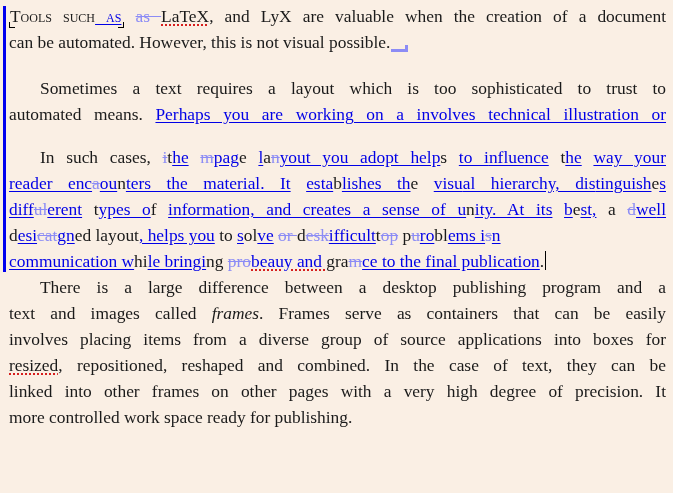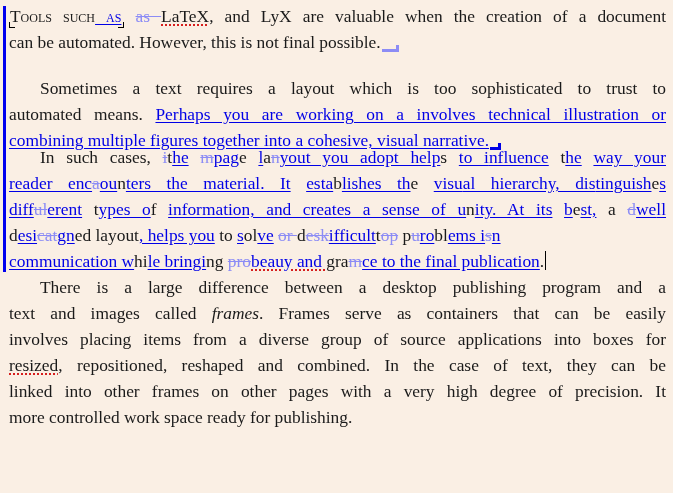--- a/index.html
+++ b/index.html
@@ -37,27 +37,26 @@
   .indent { display:inline-block; width:31px; }
 </style>
 </head>
 <body>
 
 <div class="doc">
   <div class="changebar"></div>
 
   <div class="para" style="top:3px">
     <span class="ln just"><span class="bracket-l"></span><span><span class="norm sc">Tools such</span><span class="ins sc"> as</span></span><span class="bracket-r"></span><span><span class="norm"> </span><span class="del">as </span><span class="norm spell">LaTeX</span><span class="norm">, and LyX are valuable when the creation of a document</span></span></span>
-    <span class="ln"><span><span class="norm">can be automated. However, this is not final possible.</span></span><span class="endmark light"></span></span>
+    <span class="ln"><span><span class="norm">can be automated. However, this is not visual possible.</span></span><span class="endmark light"></span></span>
   </div>
 
   <div class="para" style="top:75px">
     <span class="ln just"><span class="indent"></span><span><span class="norm">Sometimes a text requires a layout which is too sophisticated to trust to</span></span></span>
     <span class="ln just"><span><span class="norm">automated means. </span><span class="ins">Perhaps you are working on a involves technical illustration or</span></span></span>
-    <span class="ln"><span><span class="ins">combining multiple figures together into a cohesive, visual narrative.</span></span><span class="endmark"></span></span>
   </div>
 
   <div class="para" style="top:144px">
     <span class="ln just"><span class="indent"></span><span><span class="norm">In such cases, </span><span class="del">i</span><span class="norm">t</span><span class="ins">he</span><span class="norm"> </span><span class="del">m</span><span class="ins">pag</span><span class="norm">e </span><span class="ins">l</span><span class="norm">a</span><span class="del">n</span><span class="ins">yout you adopt help</span><span class="norm">s </span><span class="ins">to i</span><span class="ins">nfluence</span><span class="norm"> t</span><span class="ins">he</span><span class="norm"> </span><span class="ins">way your</span></span></span>
     <span class="ln just"><span><span class="ins">reader enc</span><span class="del">a</span><span class="ins">ou</span><span class="norm">n</span><span class="ins">ters the material. It</span><span class="norm"> </span><span class="ins">esta</span><span class="norm">b</span><span class="ins">lishes th</span><span class="norm">e </span><span class="ins">visu</span><span class="ins">al hierarchy, dis</span><span class="ins">tinguish</span><span class="norm">e</span><span class="ins">s</span></span></span>
     <span class="ln just"><span><span class="ins">diff</span><span class="del">ul</span><span class="ins">erent</span><span class="norm"> t</span><span class="ins">ypes o</span><span class="norm">f</span><span class="norm"> </span><span class="ins">information, and creates a sense of u</span><span class="norm">n</span><span class="ins">ity. At its</span><span class="norm"> </span><span class="ins">b</span><span class="norm">e</span><span class="ins">st,</span><span class="norm"> a </span><span class="del">d</span><span class="ins">we</span><span class="ins">ll</span></span></span>
     <span class="ln"><span><span class="norm">d</span><span class="ins">esi</span><span class="del">cat</span><span class="ins">gn</span><span class="norm">ed layout</span><span class="ins">, helps you</span><span class="norm"> to </span><span class="ins">s</span><span class="norm">ol</span><span class="ins">ve</span><span class="norm"> </span><span class="del">or </span><span class="norm">d</span><span class="del">esk</span><span class="ins">ifficult</span><span class="norm">t</span><span class="del">op</span><span class="norm"> p</span><span class="del">u</span><span class="ins">ro</span><span class="norm">bl</span><span class="ins">ems i</span><span class="del">s</span><span class="ins">n</span></span></span>
     <span class="ln"><span><span class="ins">communication w</span><span class="norm">hi</span><span class="ins">le bringi</span><span class="norm">ng </span><span class="del">pro</span><span class="ins spell">beauy and </span><span class="norm">gra</span><span class="del">m</span><span class="ins">ce to the final publication</span><span class="norm">.</span></span><span class="cursor"></span></span>
   </div>
 

